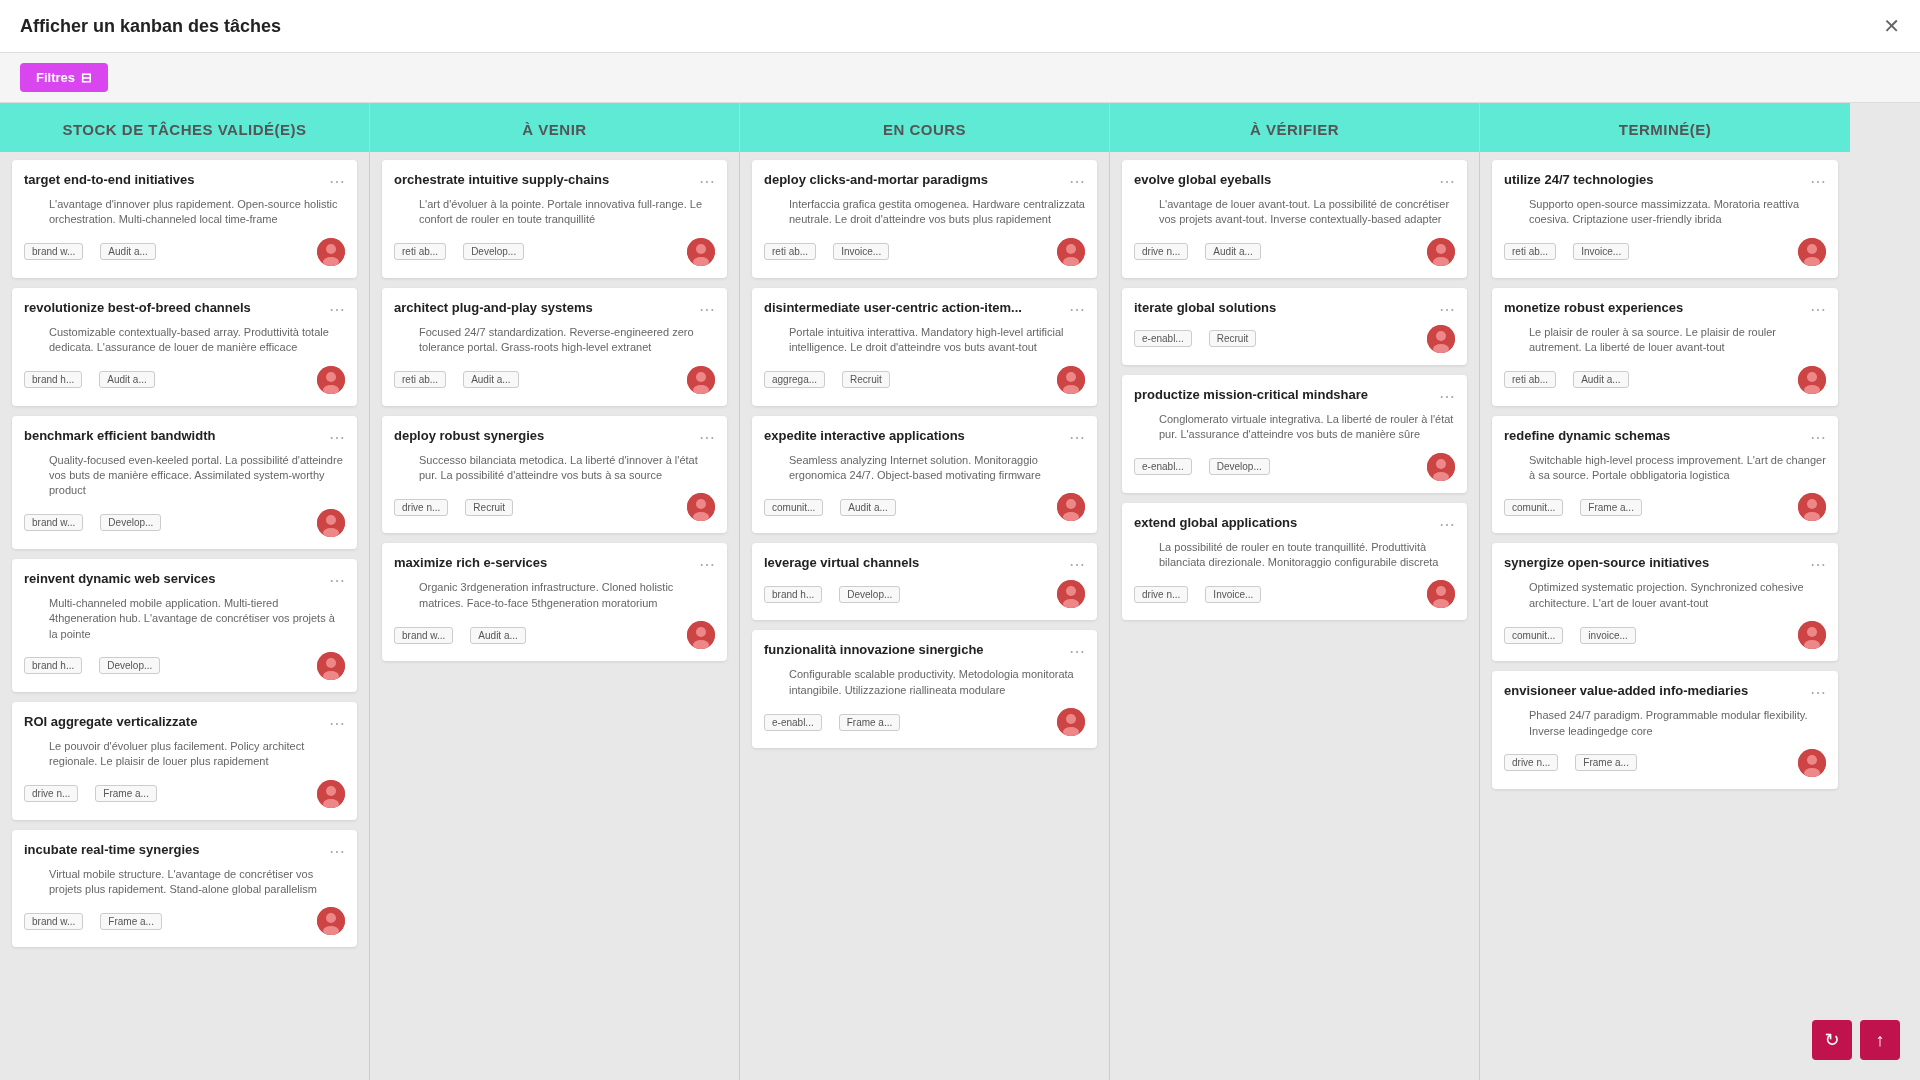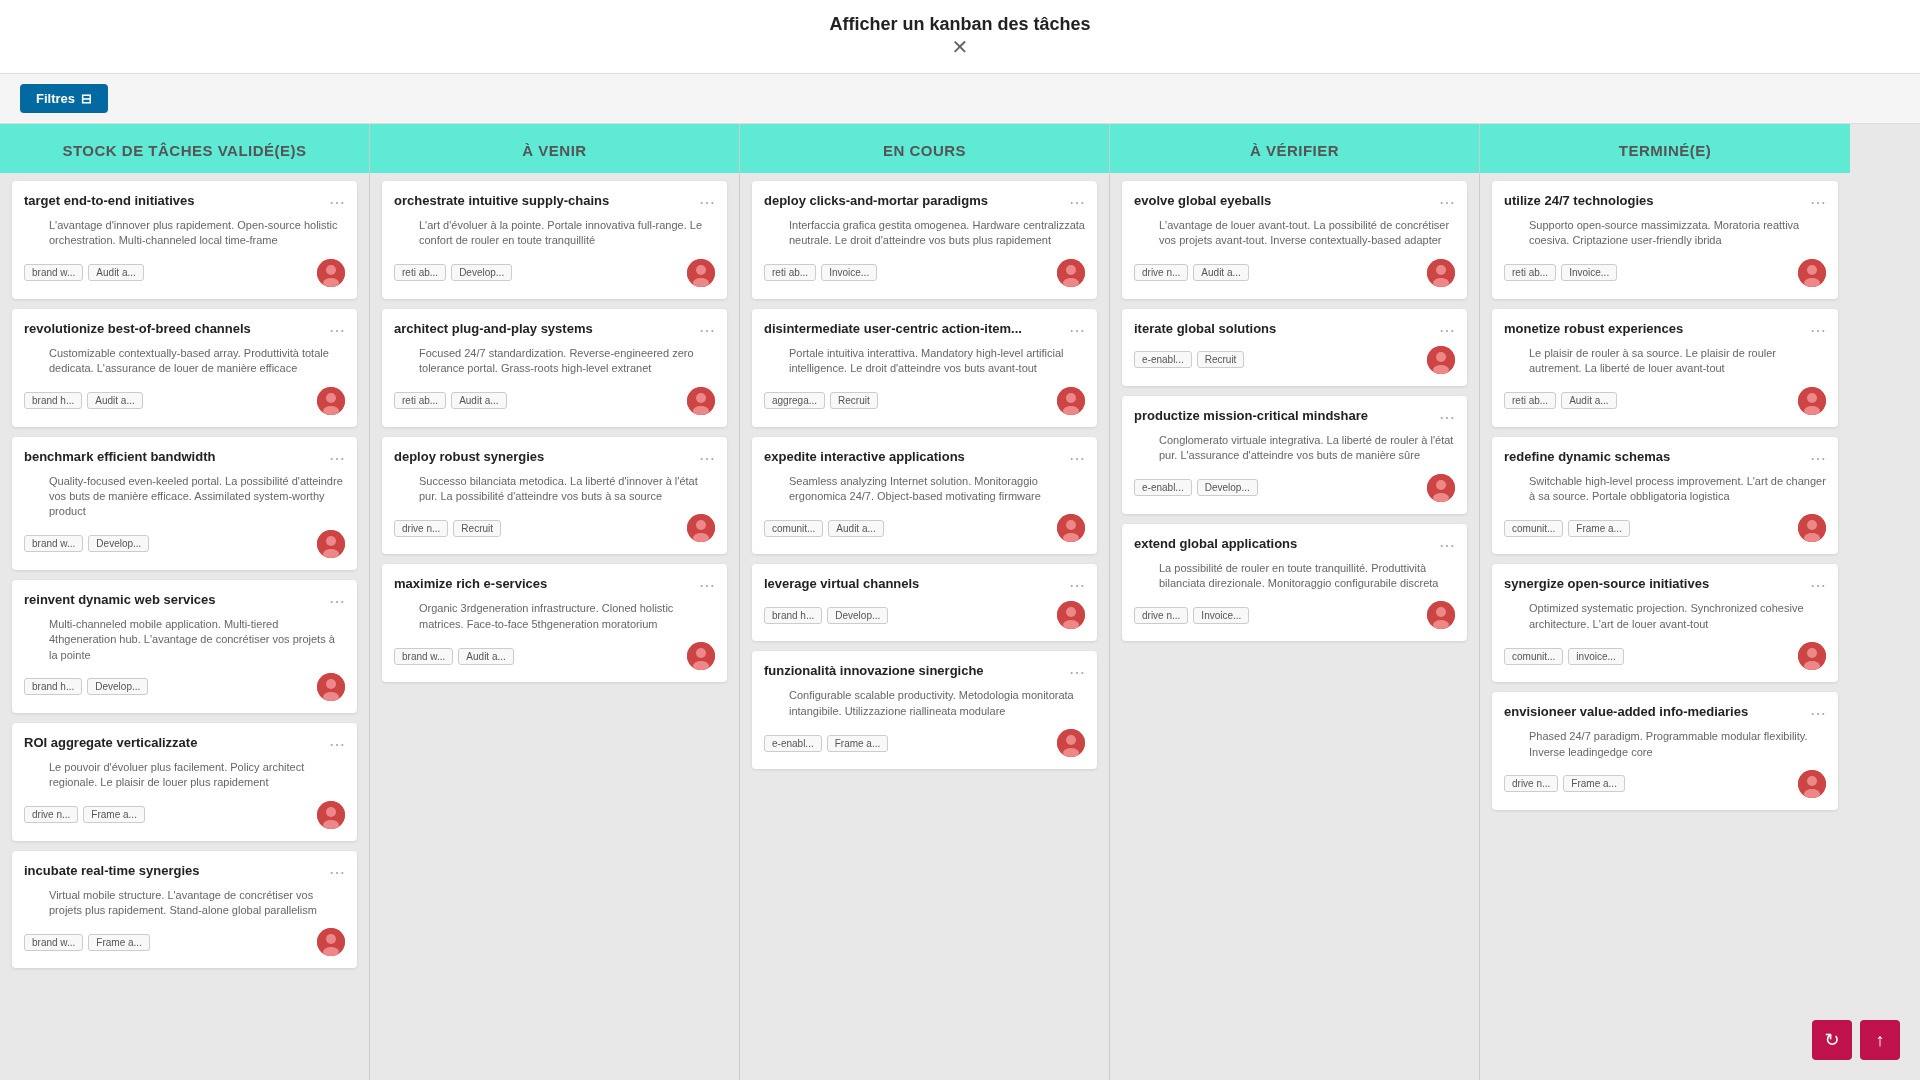--- a/index.html
+++ b/index.html
@@ -1,32 +1,32 @@
 <!DOCTYPE html>
 <html><head>
   <meta charset="utf-8">
   <style>
     * { box-sizing: border-box; margin: 0; padding: 0; }
     body { font-family: Arial, sans-serif; background: #f0f0f0; overflow: hidden; width: 1920px; height: 1080px; }
     
     .modal-header {
       display: flex; align-items: center; justify-content: space-between;
-      padding: 14px 20px; background: #fff; border-bottom: 1px solid #ddd; flex-direction: column;
+      padding: 14px 20px; background: #fff; border-bottom: 1px solid #ddd;
     }
     .modal-title { font-size: 18px; font-weight: bold; color: #222; }
     .close-btn {
       background: none; border: none; font-size: 20px; cursor: pointer; color: #666;
     }
     
     .toolbar {
       padding: 10px 20px; background: #f5f5f5; border-bottom: 1px solid #ddd;
     }
     .filter-btn {
       display: flex; align-items: center; gap: 6px;
-      background: #0369a1; color: #fff; border: none; padding: 7px 16px;
+      background: #d946ef; color: #fff; border: none; padding: 7px 16px;
       border-radius: 4px; cursor: pointer; font-size: 13px; font-weight: bold;
     }
     
     .kanban-container {
       display: flex; overflow-x: auto; height: calc(1080px - 100px);
       background: #e8e8e8; padding: 0;
     }
     
     .kanban-column {
       min-width: 370px; max-width: 370px; display: flex; flex-direction: column;
@@ -45,21 +45,21 @@
     .card {
       background: #fff; border-radius: 4px; padding: 12px; box-shadow: 0 1px 3px rgba(0,0,0,0.1);
     }
     
     .card-top { display: flex; justify-content: space-between; align-items: flex-start; margin-bottom: 6px; }
     .card-title { font-size: 13px; font-weight: bold; color: #222; flex: 1; margin-right: 6px; }
     .card-menu { color: #aaa; font-size: 16px; cursor: pointer; flex-shrink: 0; }
     .card-desc { font-size: 11px; color: #666; line-height: 1.4; margin-bottom: 10px; margin-left: 25px; }
     
     .card-footer { display: flex; align-items: center; justify-content: space-between; }
-    .tags { display: flex; gap: 5px; flex-wrap: wrap; }
+    .tags { display: flex; gap: 17px; flex-wrap: wrap; }
     .tag {
       font-size: 10px; border: 1px solid #ccc; border-radius: 3px; padding: 2px 7px;
       color: #555; background: #f8f8f8; cursor: pointer;
     }
     .avatar {
       width: 28px; height: 28px; border-radius: 50%; background: #c44; flex-shrink: 0;
       overflow: hidden; display: flex; align-items: center; justify-content: center;
     }
     .avatar svg { width: 28px; height: 28px; }
     

